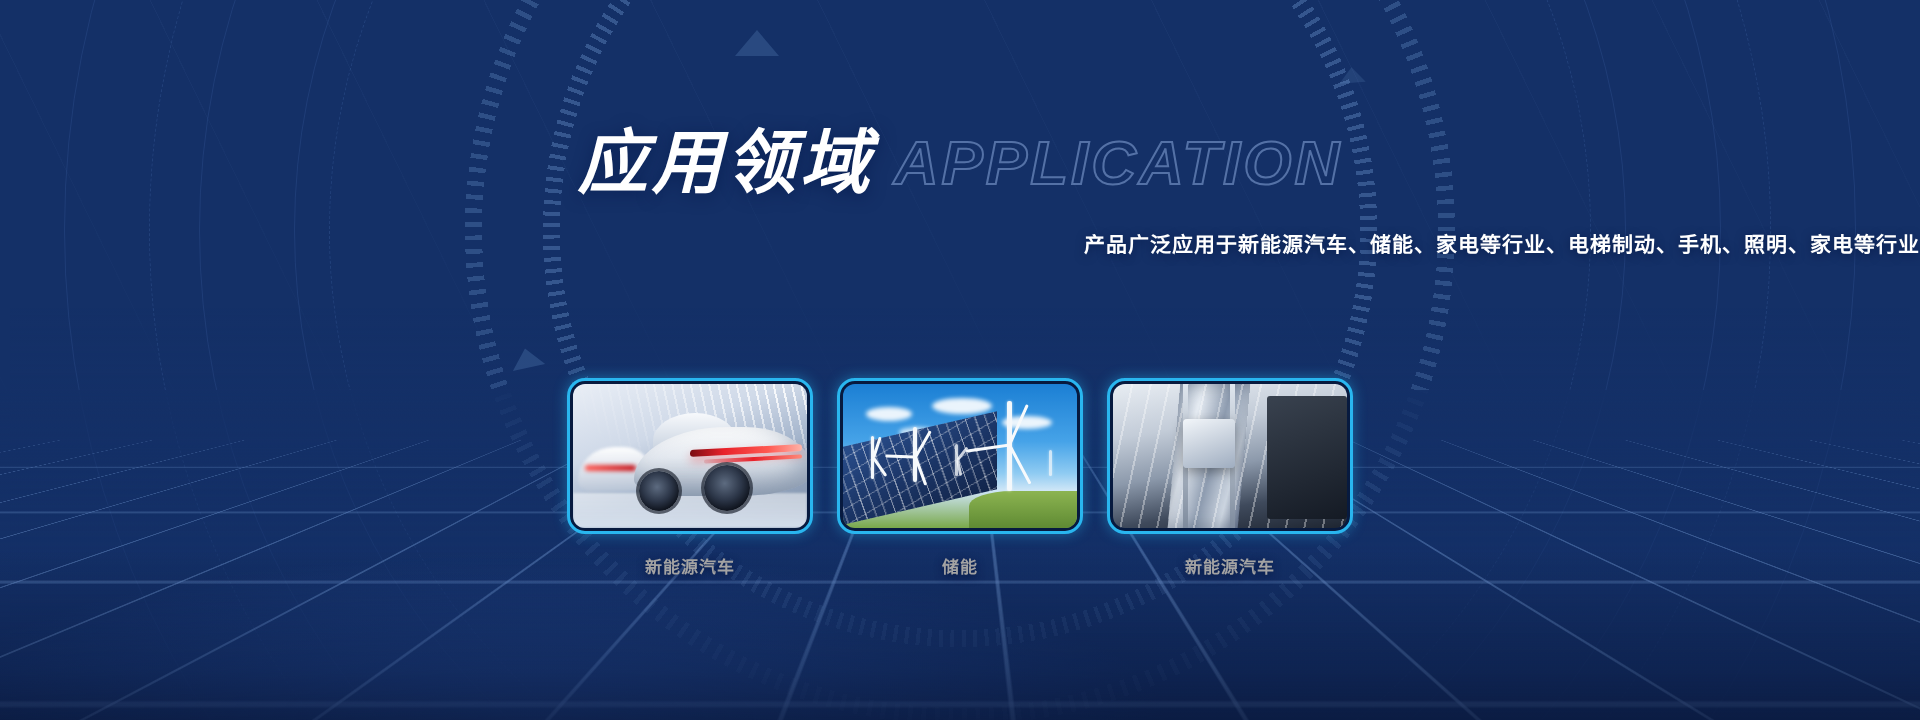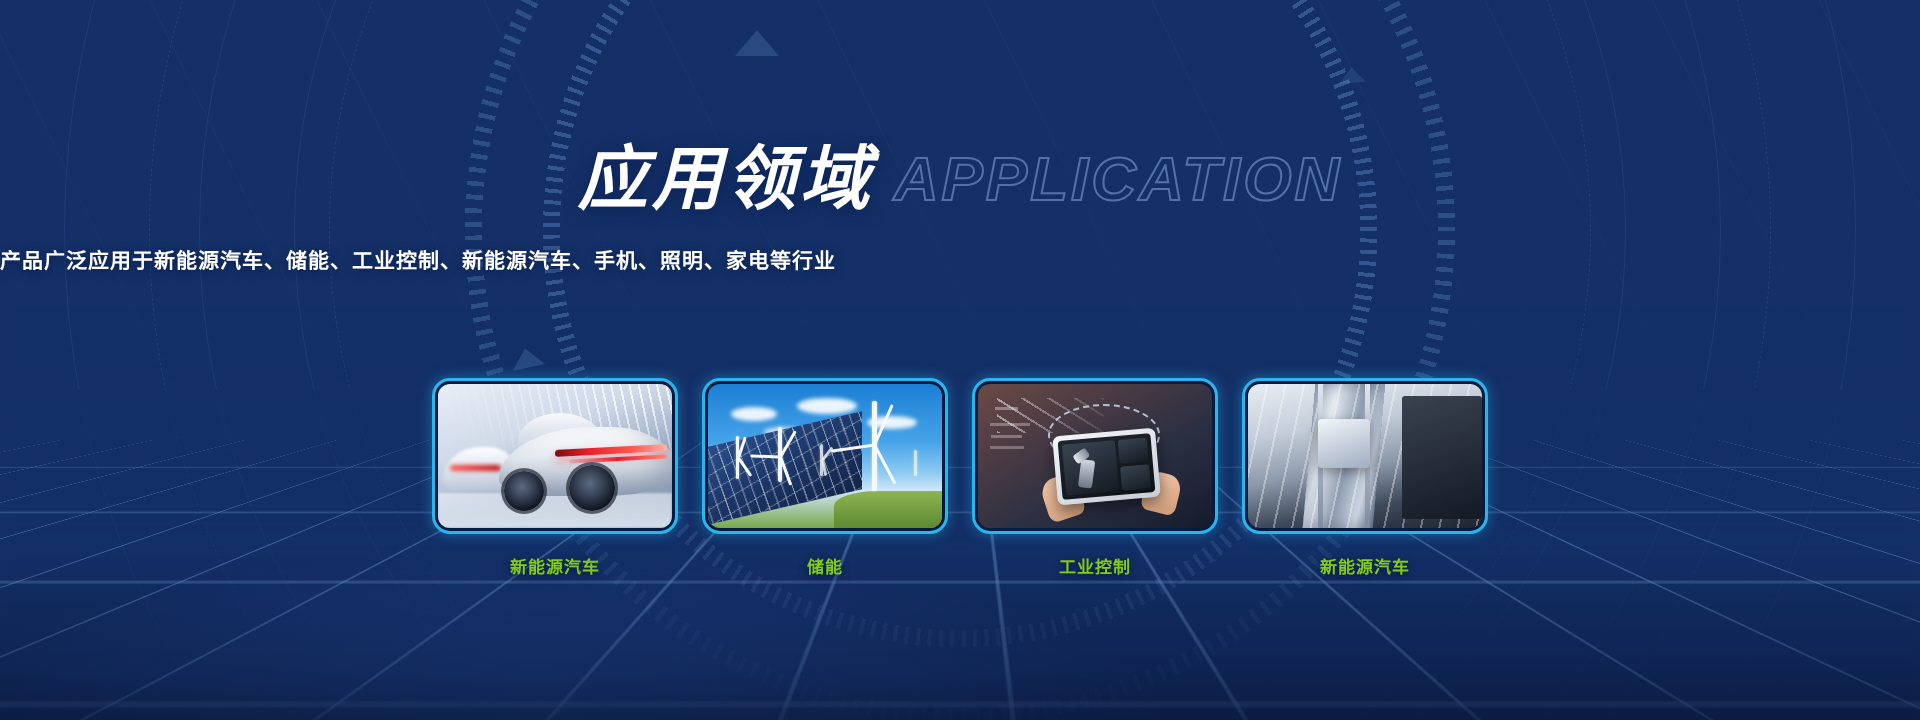--- a/index.html
+++ b/index.html
@@ -69,21 +69,21 @@
     -webkit-mask-image:linear-gradient(180deg,#000 0%,rgba(0,0,0,.35) 45%,rgba(0,0,0,0) 62%);
     mask-image:linear-gradient(180deg,#000 0%,rgba(0,0,0,.35) 45%,rgba(0,0,0,0) 62%);
   }
   .tri{
     position:absolute;width:0;height:0;
     border-left:22px solid transparent;border-right:22px solid transparent;
     border-top:26px solid rgba(150,200,255,.17);
   }
 
   
-  .header{position:absolute;left:0;right:0;top:136px;text-align:left;}
+  .header{position:absolute;left:0;right:0;top:120px;text-align:right;}
   .title-row{display:flex;align-items:center;justify-content:center;gap:14px;height:86px;}
   .title-cn{
     font-size:70px;font-weight:900;color:#ffffff;letter-spacing:4px;line-height:1;
     font-family:"Liberation Sans","DejaVu Sans",sans-serif;
     text-shadow:0 3px 16px rgba(0,20,70,.55);
     font-style:italic;
   }
   .title-en{
     font-size:62px;font-weight:900;font-style:italic;letter-spacing:3px;line-height:1;
     color:transparent;
@@ -103,21 +103,21 @@
   }
   .card{width:240px;display:flex;flex-direction:column;align-items:center;}
   .thumb{
     width:240px;height:150px;border-radius:18px;
     border:3px solid #29b6ef;
     box-shadow:0 0 14px rgba(41,182,239,.45), inset 0 0 0 3px rgba(7,25,62,.9);
     overflow:hidden;position:relative;background:#0b1f4d;
   }
   .thumb .pic{position:absolute;inset:3px;border-radius:12px;overflow:hidden;}
   .card-label{
-    margin-top:19px;font-size:17px;font-weight:700;color:#84cc16;letter-spacing:1px;
+    margin-top:19px;font-size:17px;font-weight:700;color:#a3a3a3;letter-spacing:1px;
     text-shadow:0 2px 8px rgba(0,15,55,.75);
   }
 
   
   .art-car{width:100%;height:100%;
     background:linear-gradient(160deg,#e9eef6 0%,#cfd9e8 35%,#9fb0c8 62%,#7d8ea8 100%);
     position:relative;}
   .art-car .tunnel{position:absolute;inset:0;
     background:repeating-linear-gradient(78deg, rgba(255,255,255,.85) 0 2px, rgba(255,255,255,0) 2px 9px);
     -webkit-mask-image:radial-gradient(ellipse 120% 80% at 88% 8%, #000 0%, rgba(0,0,0,.2) 55%, transparent 75%);
@@ -250,21 +250,21 @@
 
   <div class="floor"></div>
   <div class="floor-glow"></div>
   <div class="floor-dark"></div>
 
   <div class="header">
     <div class="title-row">
       <span class="title-cn">应用领域</span>
       <span class="title-en">APPLICATION</span>
     </div>
-    <div class="subtitle">产品广泛应用于新能源汽车、储能、工业控制、新能源汽车、手机、照明、家电等行业</div>
+    <div class="subtitle">产品广泛应用于新能源汽车、储能、家电等行业、电梯制动、手机、照明、家电等行业</div>
   </div>
 
   <div class="cards">
 
     <div class="card">
       <div class="thumb">
         <div class="pic">
           <div class="art-car">
             <div class="tunnel"></div>
             <div class="floorref"></div>
@@ -306,45 +306,20 @@
             <div class="turb" style="left:48%;top:42%;height:22%;width:3px;opacity:.8;"></div>
             <div class="blade" style="left:48.2%;top:42%;height:16px;transform:rotate(38deg);opacity:.8;"></div>
             <div class="blade" style="left:48.2%;top:42%;height:16px;transform:rotate(168deg);opacity:.8;"></div>
             <div class="turb" style="left:88%;top:46%;height:18%;width:3px;opacity:.75;"></div>
           </div>
         </div>
       </div>
       <div class="card-label">储能</div>
     </div>
 
-    <div class="card">
-      <div class="thumb">
-        <div class="pic">
-          <div class="art-ind">
-            <div class="hud"></div>
-            <div class="zig"></div>
-            <div class="dots"></div>
-            <div class="hand" style="left:28%;bottom:6%;width:16%;height:30%;transform:rotate(-18deg);"></div>
-            <div class="hand" style="right:14%;bottom:10%;width:15%;height:28%;transform:rotate(14deg);"></div>
-            <div class="tablet">
-              <div class="screen">
-                <div class="pane">
-                    <div class="robot"></div>
-                  </div>
-                <div class="col">
-                  <div class="pane"></div>
-                  <div class="pane"></div>
-                </div>
-              </div>
-            </div>
-          </div>
-        </div>
-      </div>
-      <div class="card-label">工业控制</div>
-    </div>
 
     <div class="card">
       <div class="thumb">
         <div class="pic">
           <div class="art-elev">
             <div class="shaft"></div>
             <div class="glassline"></div>
             <div class="rail" style="left:30%;"></div>
             <div class="rail" style="left:50%;"></div>
             <div class="car"></div>

